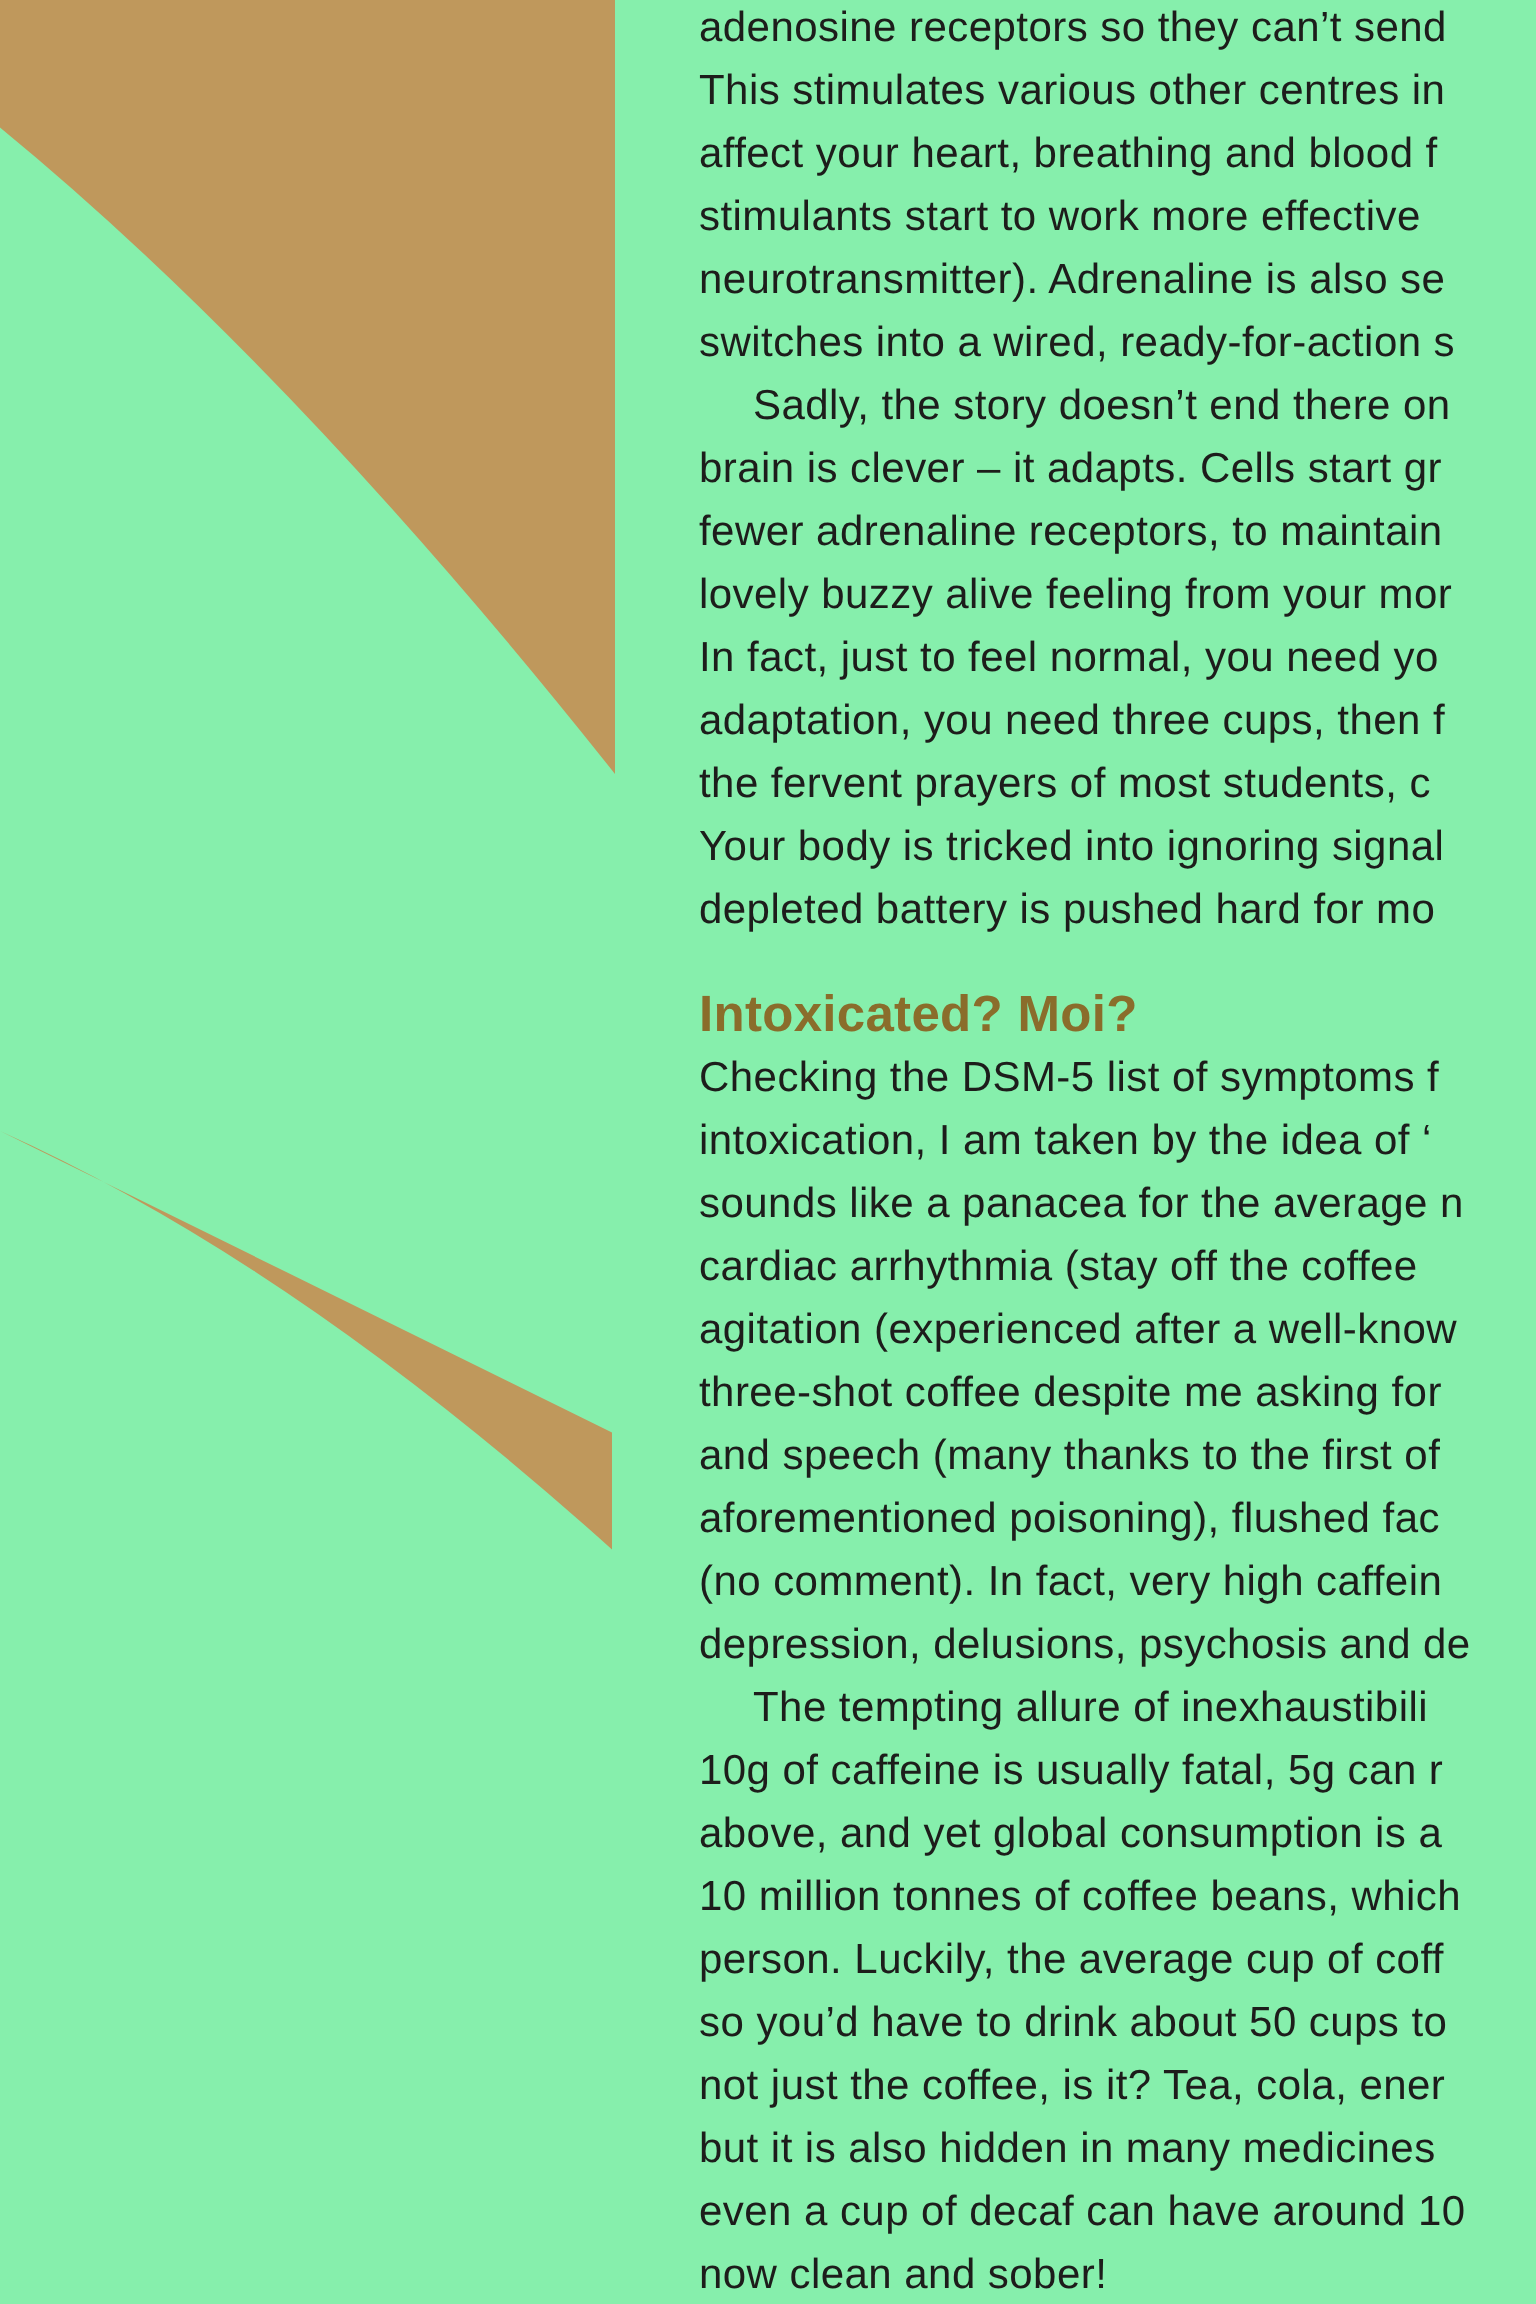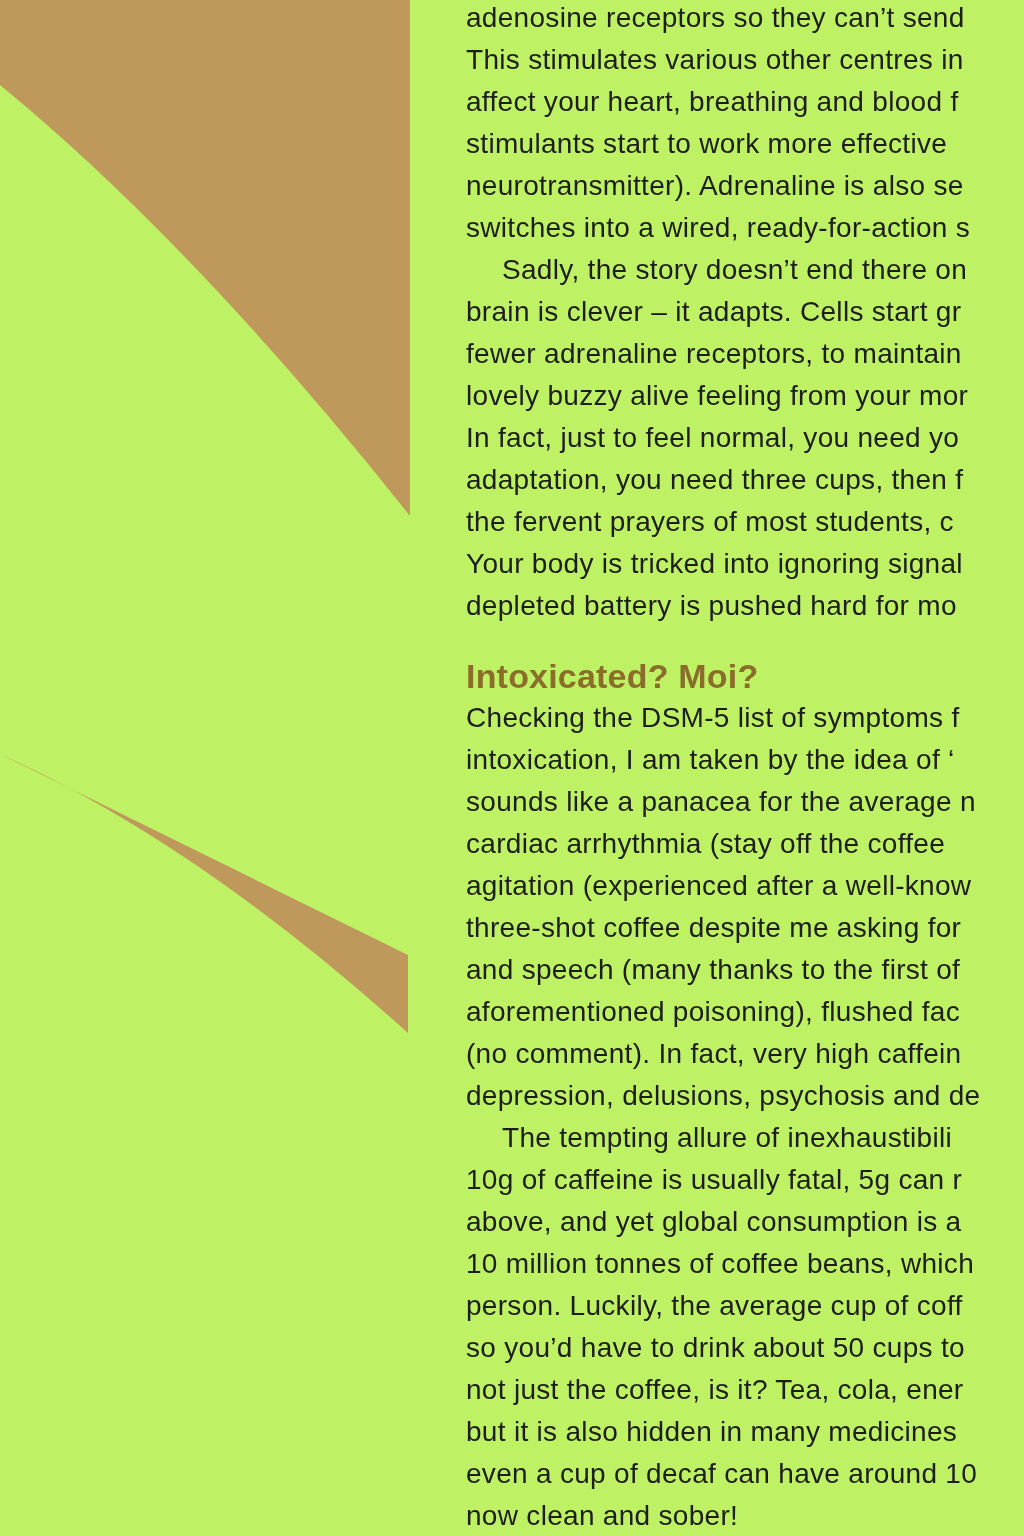--- a/index.html
+++ b/index.html
@@ -1,20 +1,20 @@
 <!DOCTYPE html>
 <html><head>
 <meta charset="utf-8">
 <style>
   html, body { margin: 0; padding: 0; background: #ffffff; }
   .page {
     position: relative;
     width: 1024px;
     height: 1536px;
-    background: #bef264;
+    background: #86efac;
     overflow: hidden;
     font-family: "Liberation Sans", sans-serif;
   }
   .decor-svg {
     position: absolute;
     left: 0; top: 0;
     width: 1024px; height: 1536px;
     display: block;
   }
   .column {

